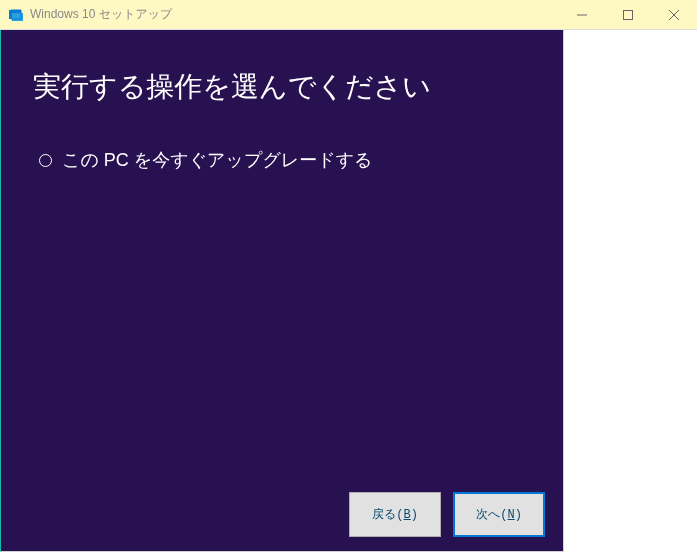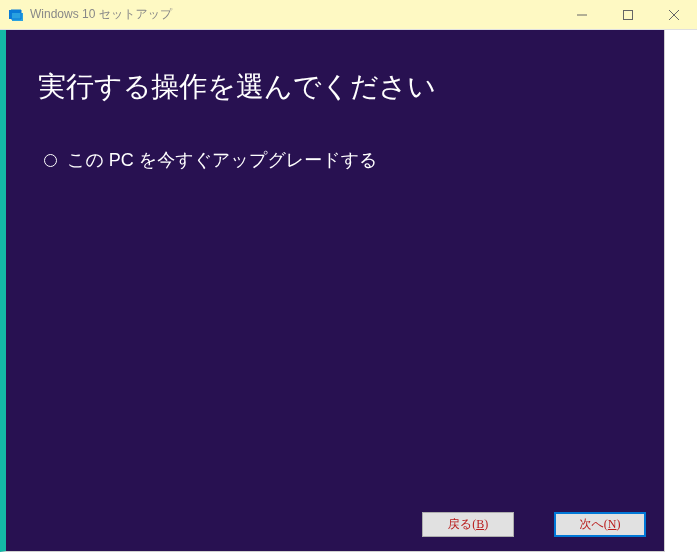--- a/index.html
+++ b/index.html
@@ -30,26 +30,26 @@
   .titlebar .title-text { flex: 0 0 auto; }
   .titlebar .spacer { flex: 1; }
   .winbtn {
     width: 46px; height: 30px;
     display: flex; align-items: center; justify-content: center;
     color: #666;
   }
   .winbtn svg { display:block; }
 
   .client {
-    width: 665px;
+    width: 564px;
     height: 522px;
     background: #281151;
     position: relative;
     color: #ffffff;
-    border-left: 6px solid #14b8a6;
+    border-left: 1px solid #14b8a6;
     border-right: 1px solid #d0d0d0;
     border-bottom: 1px solid #d0d0d0;
   }
   .heading {
     position: absolute;
     left: 32px;
     top: 38px;
     font-size: 28px;
     font-weight: 400;
   }
@@ -86,30 +86,29 @@
     bottom: 14px;
     right: 18px;
     display: flex;
     gap: 12px;
   }
   .btn {
     min-width: 92px;
     padding: 3px 14px;
     background: #e1e1e1;
     border: 1px solid #adadad;
-    color: #b91c1c;
+    color: #0c4a6e;
     font-size: 12px;
-    font-family: Liberation Serif, serif;
+    font-family: Liberation Mono, monospace;
     text-align: center;
     cursor: pointer;
   }
   .btn.primary {
     border: 2px solid #0078d7;
-    padding: 2px 13px;
-    margin-left: 28px;
+    padding: 12px 13px;
   }
   .underline { text-decoration: underline; }
 </style>
 </head>
 <body>
 
 <div class="titlebar">
   <span class="app-icon">
     <svg width="16" height="16" viewBox="0 0 16 16">
       <rect x="1" y="3" width="12" height="9" fill="#0a7bd6"></rect>

